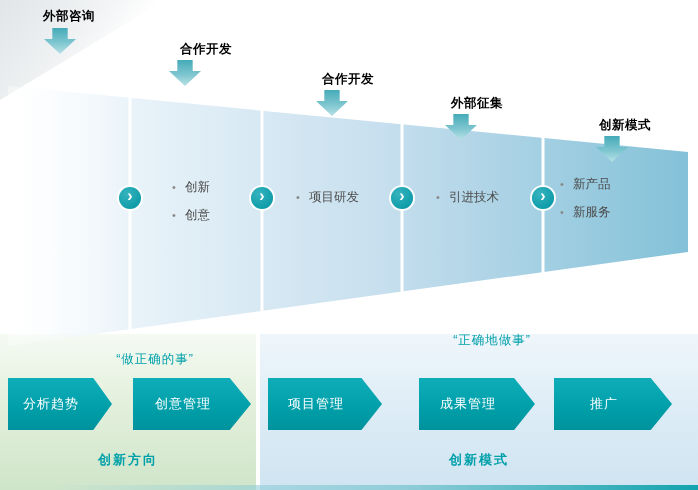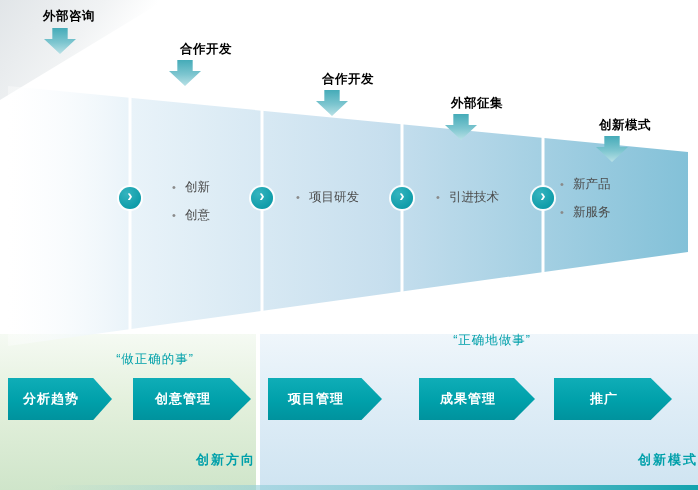--- a/index.html
+++ b/index.html
@@ -32,29 +32,29 @@
 
   .conn { position:absolute; width:22px; height:22px; border-radius:50%;
           background:radial-gradient(circle at 35% 30%,#35b4bf,#0093a0);
           box-shadow:0 0 0 2px rgba(255,255,255,0.9);
           color:#fff; display:flex; align-items:center; justify-content:center; }
   .conn span { font-weight:700; font-size:16px; line-height:1; transform:translateY(-2px); }
 
   .quote { position:absolute; color:#00a0aa; font-size:12.5px; letter-spacing:1px;
            text-align:right; white-space:nowrap; }
 
-  .parrow { position:absolute; top:378px; height:42px;
+  .parrow { position:absolute; top:378px; height:52px;
             background:linear-gradient(180deg,#0fadb7 0%,#00a0aa 55%,#00929d 100%);
             clip-path:polygon(0 0,82% 0,100% 50%,82% 100%,0 100%);
-            color:#fff; font-weight:700; font-size:13px; letter-spacing:1px;
+            color:#fff; font-weight:400; font-size:13px; letter-spacing:1px;
             display:flex; align-items:center; justify-content:center; padding-right:18px;
             white-space:nowrap; }
 
   .ptitle { position:absolute; top:451px; color:#00a0aa; font-weight:700;
-            font-size:13px; letter-spacing:2px; text-align:right; }
+            font-size:13px; letter-spacing:2px; text-align:center; }
 </style>
 </head>
 <body>
 
 <div class="stage">
 
   <div class="wedge"></div>
 
   <div class="panel panel-left"></div>
   <div class="panel panel-right"></div>

